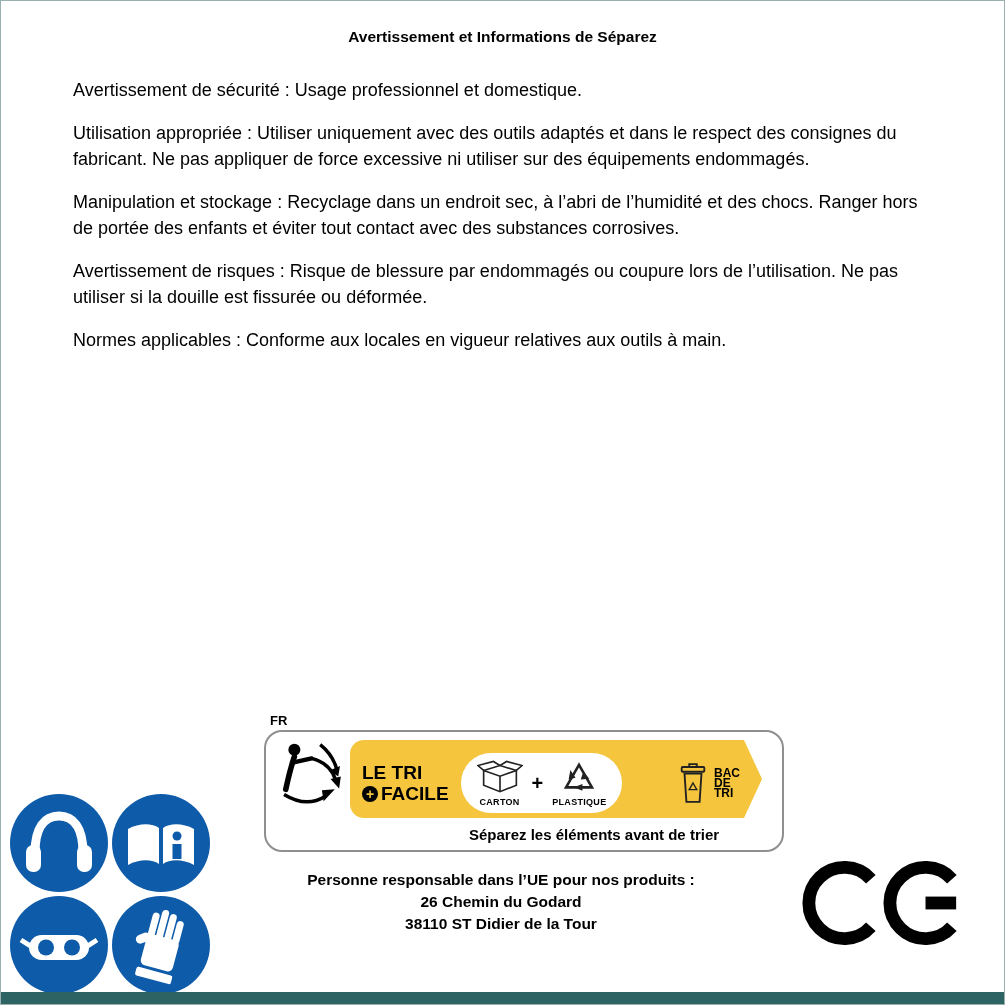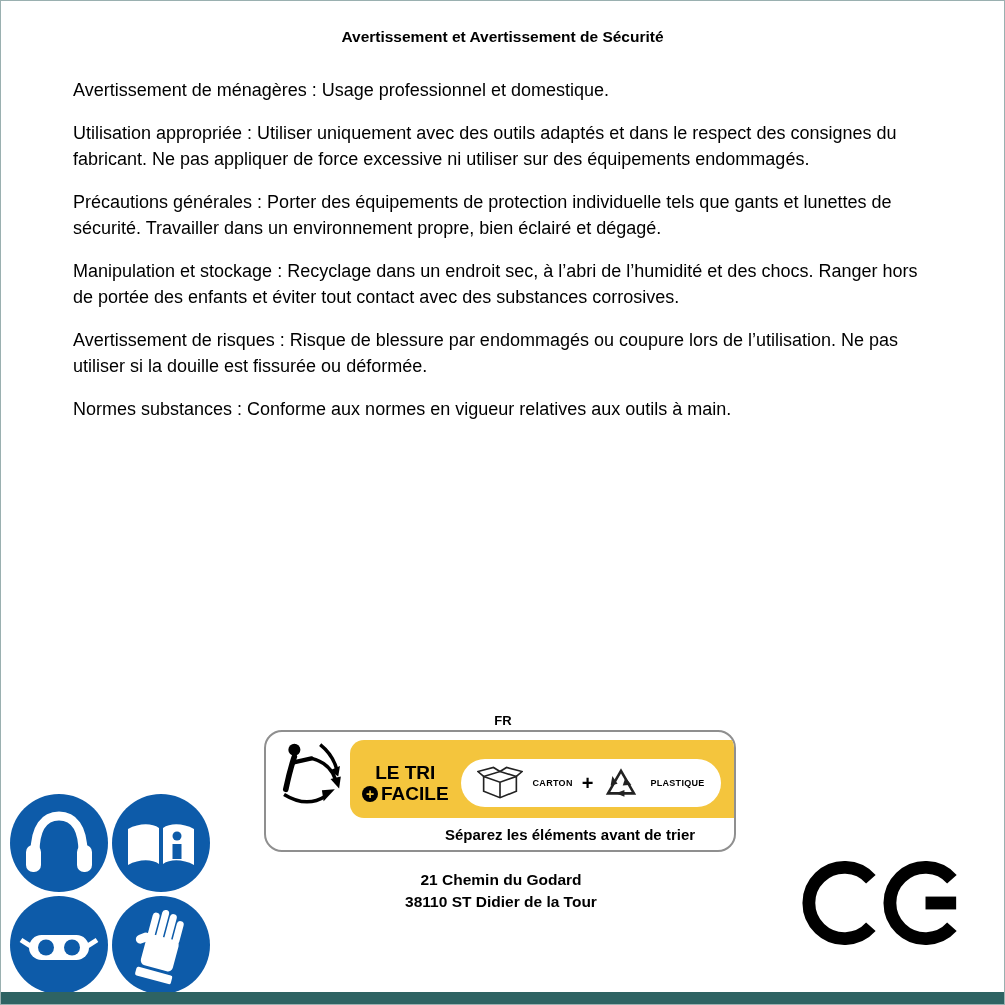--- a/index.html
+++ b/index.html
@@ -30,21 +30,21 @@
 
   
   .icon-grid{
     position:absolute;left:8px;top:792px;
     display:grid;grid-template-columns:100px 100px;grid-gap:2px;
   }
   .m-icon{width:100px;height:100px;}
   .blue-fill{fill:var(--icon-blue,#0d5ba9);}
 
   
-  .info-tri{position:absolute;left:263px;top:712px;width:472px;text-align:center;}
+  .info-tri{position:absolute;left:263px;top:712px;width:520px;}
   .fr-label{font-weight:bold;font-size:13px;margin:0 0 2px 6px;}
   .banner-box{
     border:2px solid #8f8f8f;border-radius:18px;background:#fff;
     height:122px;box-sizing:border-box;
     display:flex;flex-direction:column;overflow:hidden;
     padding:5px 6px 3px 6px;
   }
   .banner-row{display:flex;align-items:center;flex:1;min-height:0;}
   .triman{width:74px;height:82px;flex:0 0 auto;}
   .yellow-band{
@@ -62,21 +62,21 @@
     display:inline-flex;width:16px;height:16px;border-radius:50%;
     background:#000;color:var(--banner-yellow,#f4c53d);
     align-items:center;justify-content:center;
     font-size:14px;font-weight:bold;line-height:1;
   }
   .pill{
     background:#fff;border-radius:40px;
     display:flex;align-items:center;gap:9px;
     padding:6px 16px;margin:0 10px 0 12px;
   }
-  .pill .item{display:flex;flex-direction:row;align-items:center;gap:10px;}
+  .pill .item{display:flex;flex-direction:column;align-items:center;gap:2px;}
   .pill .item-label{font-size:9px;font-weight:bold;letter-spacing:.3px;}
   .plus-big{font-size:20px;font-weight:bold;}
   .bin-area{display:flex;align-items:center;gap:5px;margin-left:auto;}
   .bin-text{font-size:12px;font-weight:bold;line-height:10px;}
   .tagline-row{
     height:26px;display:flex;align-items:center;justify-content:center;
     padding-left:140px;
     font-weight:bold;font-size:15px;
   }
 
@@ -87,29 +87,28 @@
   }
 
   
   .ce-mark{position:absolute;left:800px;top:852px;width:168px;height:100px;}
 </style>
 </head>
 <body>
 
 <div class="page">
 
-  <div class="doc-title">Avertissement et Avertissement de Sécurité</div>
+  <div class="doc-title">Avertissement et Informations de Séparez</div>
 
   <div class="body-text">
-    <p>Avertissement de ménagères : Usage professionnel et domestique.</p>
+    <p>Avertissement de sécurité : Usage professionnel et domestique.</p>
     <p>Utilisation appropriée : Utiliser uniquement avec des outils adaptés et dans le respect des consignes du fabricant. Ne pas appliquer de force excessive ni utiliser sur des équipements endommagés.</p>
-    <p>Précautions générales : Porter des équipements de protection individuelle tels que gants et lunettes de sécurité. Travailler dans un environnement propre, bien éclairé et dégagé.</p>
     <p>Manipulation et stockage : Recyclage dans un endroit sec, à l’abri de l’humidité et des chocs. Ranger hors de portée des enfants et éviter tout contact avec des substances corrosives.</p>
     <p>Avertissement de risques : Risque de blessure par endommagés ou coupure lors de l’utilisation. Ne pas utiliser si la douille est fissurée ou déformée.</p>
-    <p>Normes substances : Conforme aux normes en vigueur relatives aux outils à main.</p>
+    <p>Normes applicables : Conforme aux locales en vigueur relatives aux outils à main.</p>
   </div>
 
   <div class="icon-grid">
 
     <svg class="m-icon" viewBox="0 0 100 100">
       <circle cx="50" cy="50" r="49" class="blue-fill"></circle>
       <path d="M26 60 C26 34 36 23 50 23 C64 23 74 34 74 60" fill="none" stroke="#fff" stroke-width="9"></path>
       <rect x="17" y="52" width="15" height="27" rx="7" fill="#fff"></rect>
       <rect x="68" y="52" width="15" height="27" rx="7" fill="#fff"></rect>
     </svg>
@@ -206,21 +205,22 @@
             </div>
           </div>
         </div>
       </div>
 
       <div class="tagline-row">Séparez les éléments avant de trier</div>
     </div>
   </div>
 
   <div class="responsible">
-    <div>21 Chemin du Godard</div>
+    <div>Personne responsable dans l’UE pour nos produits :</div>
+    <div>26 Chemin du Godard</div>
     <div>38110 ST Didier de la Tour</div>
   </div>
 
   <svg class="ce-mark" viewBox="0 0 170 100">
     <path d="M 70.7 25.9 A 36 36 0 1 0 70.7 74.1" fill="none" stroke="#000" stroke-width="13"></path>
     <path d="M 152.7 25.9 A 36 36 0 1 0 152.7 74.1" fill="none" stroke="#000" stroke-width="13"></path>
     <path d="M 126 50 L 157 50" stroke="#000" stroke-width="13"></path>
   </svg>
 
   <div class="bottom-bar"></div>

